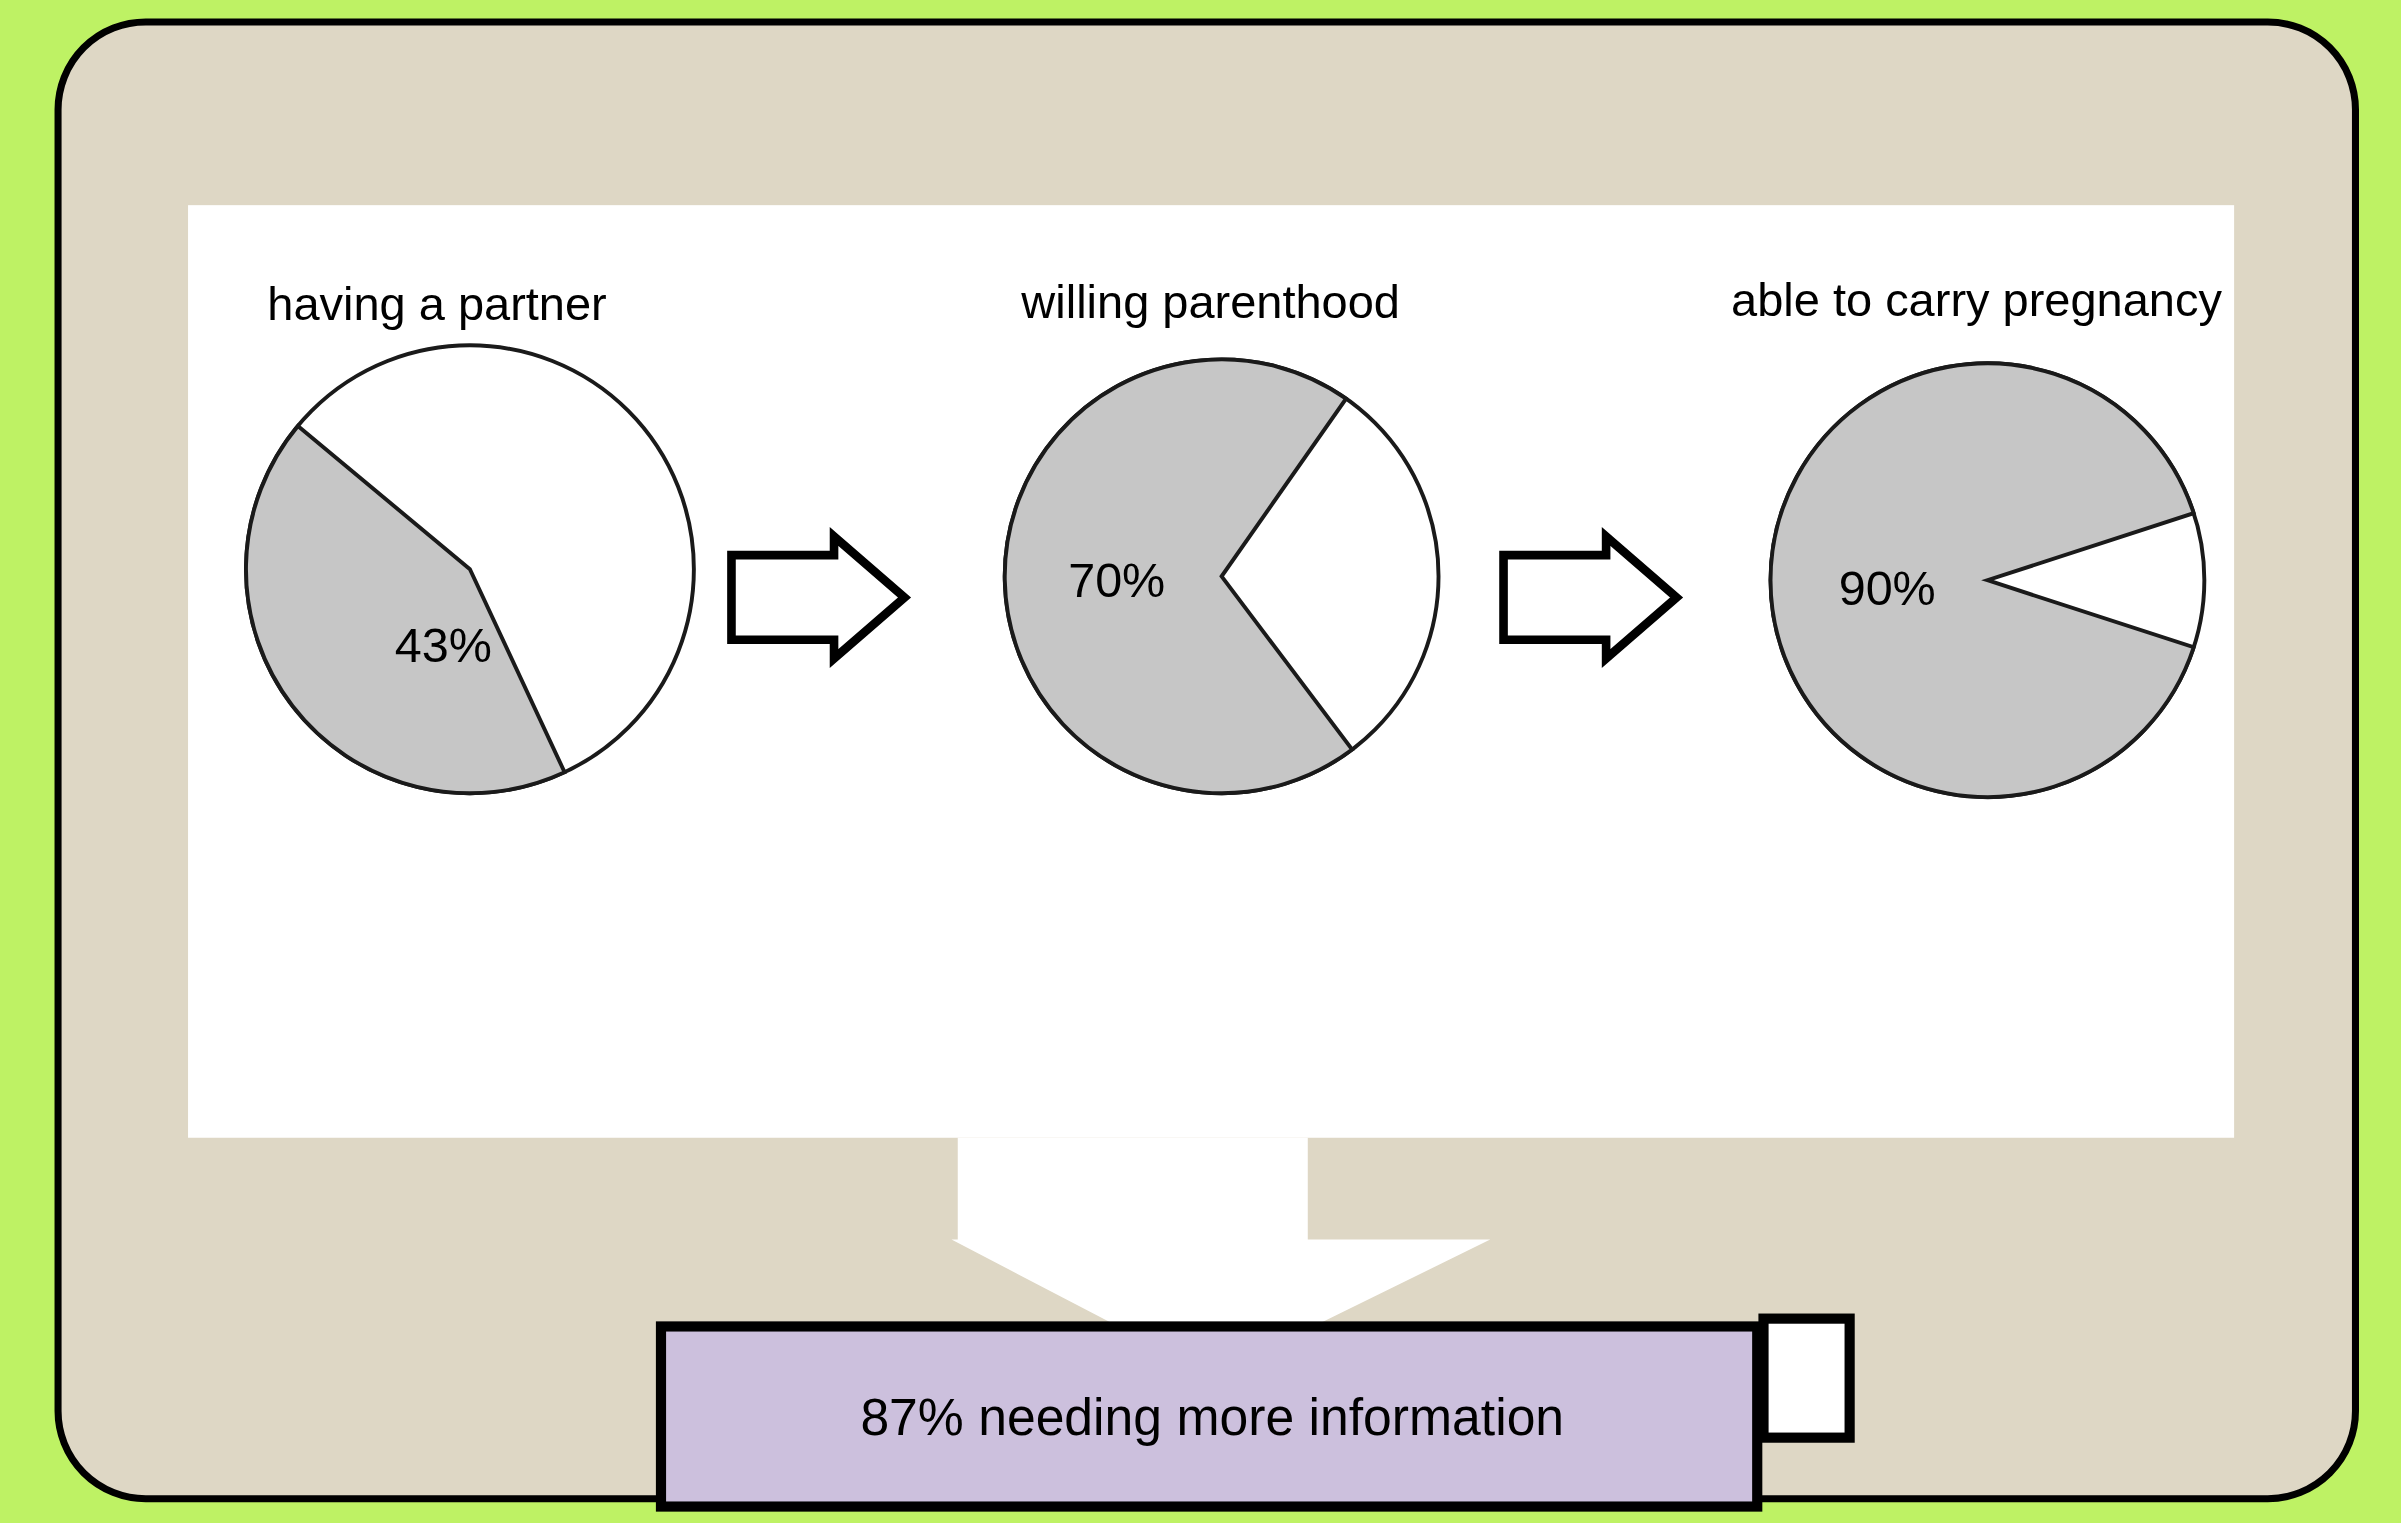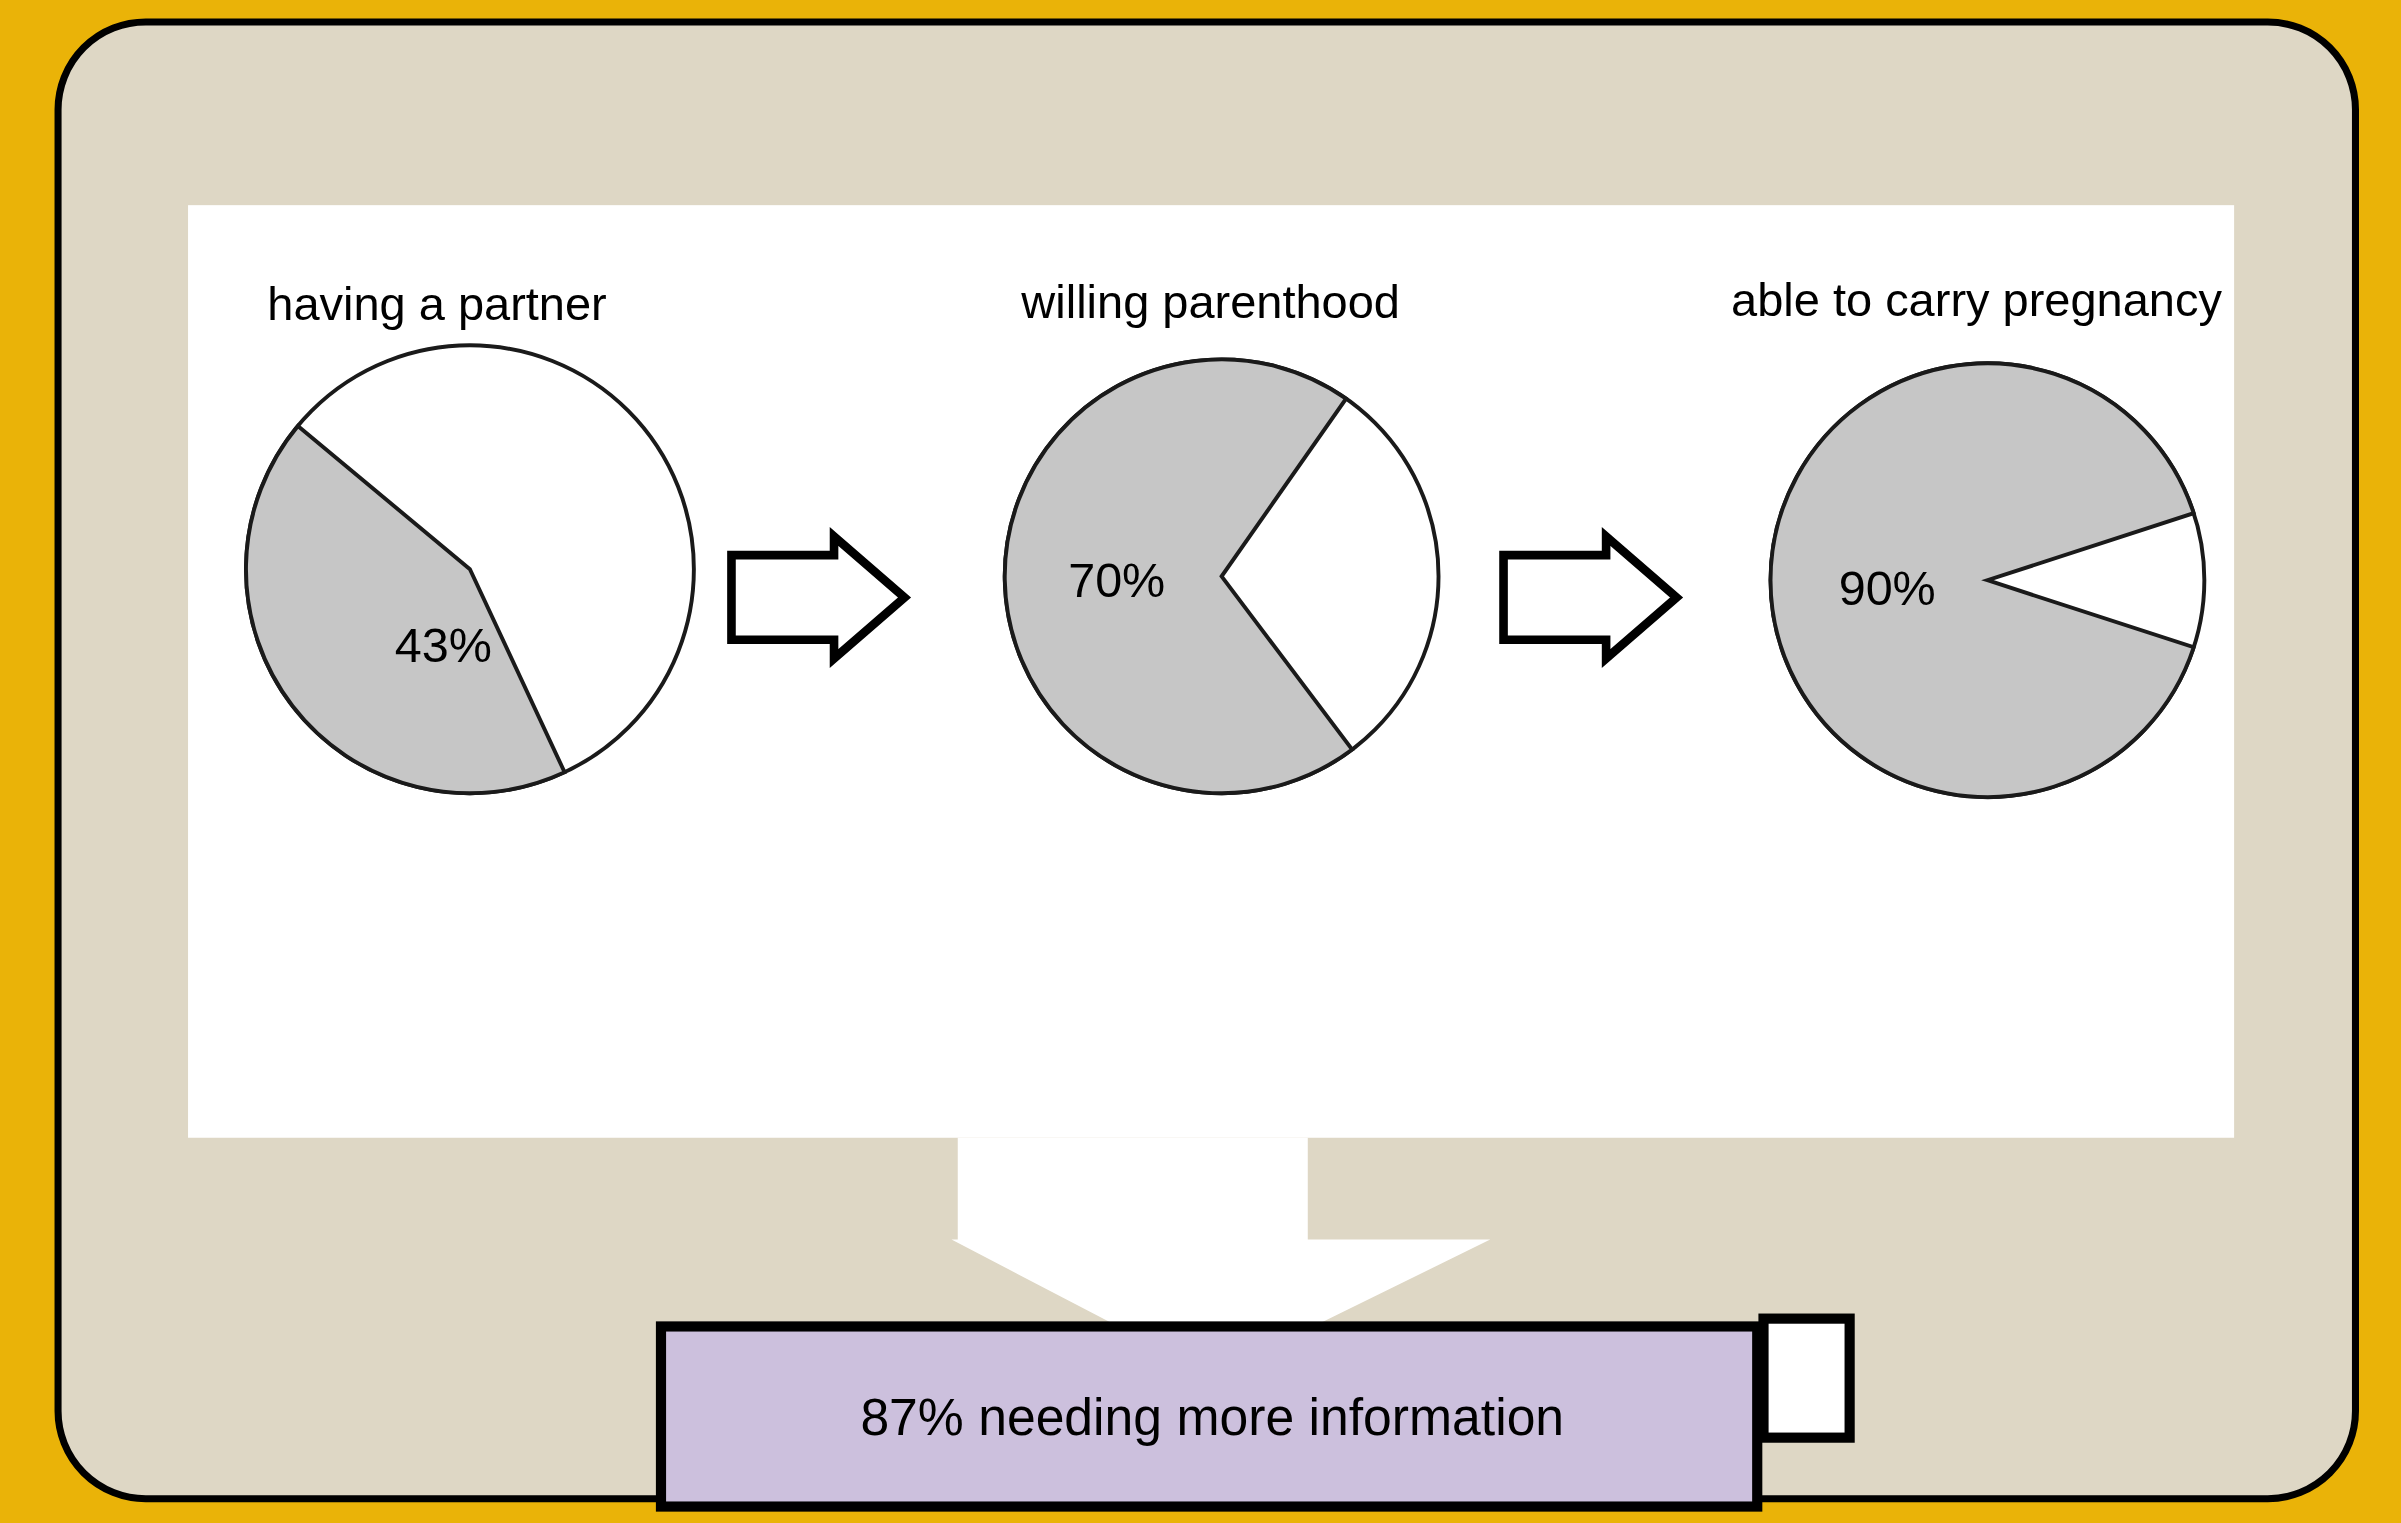--- a/index.html
+++ b/index.html
@@ -1,21 +1,21 @@
 <!DOCTYPE html>
 <html style="font-size:12.5px"><head>
 <meta charset="utf-8">
 <title>Pie flow diagram</title>
 <style>
   html,body{margin:0;padding:0;background:#ffffff;}
   #stage{
     position:relative;
     width:2401px;
     height:1523px;
-    background:#eab308;
+    background:#bef264;
     overflow:hidden;
     font-family:"Liberation Sans","DejaVu Sans",sans-serif;
   }
   #stage svg.layer{
     position:absolute;
     left:0; top:0;
     width:2401px;
     height:1523px;
     display:block;
   }

